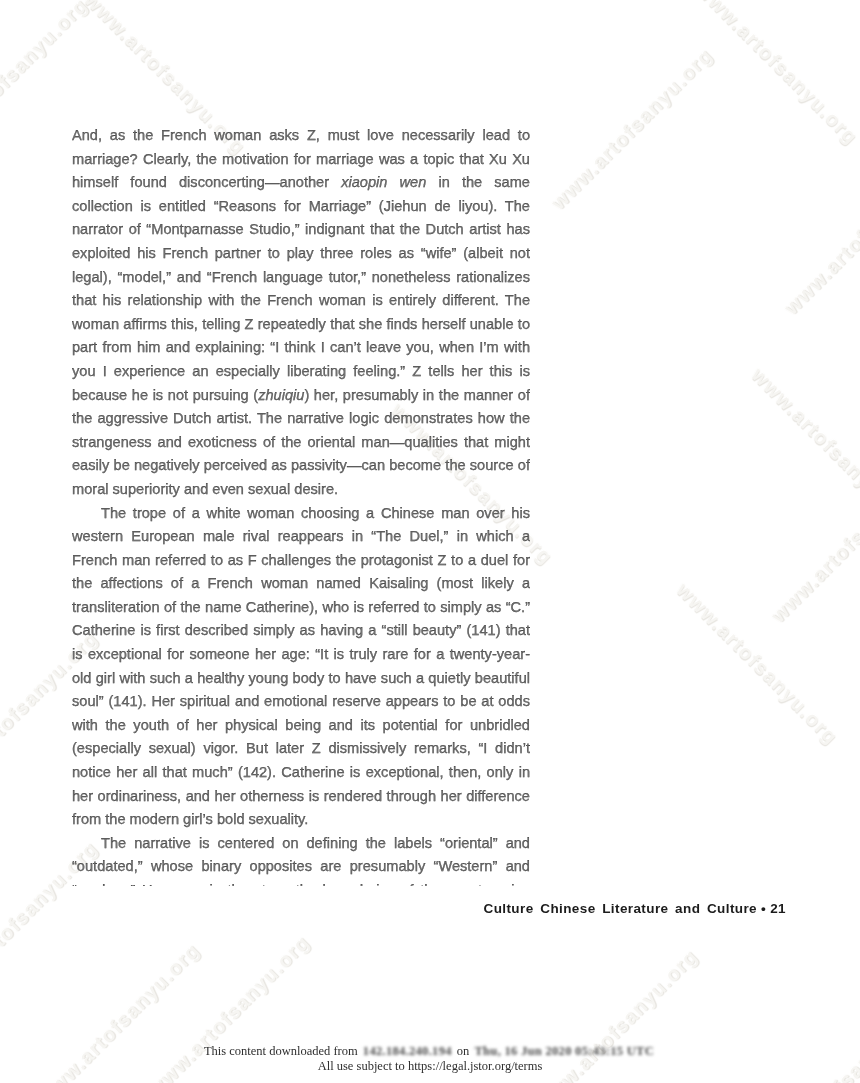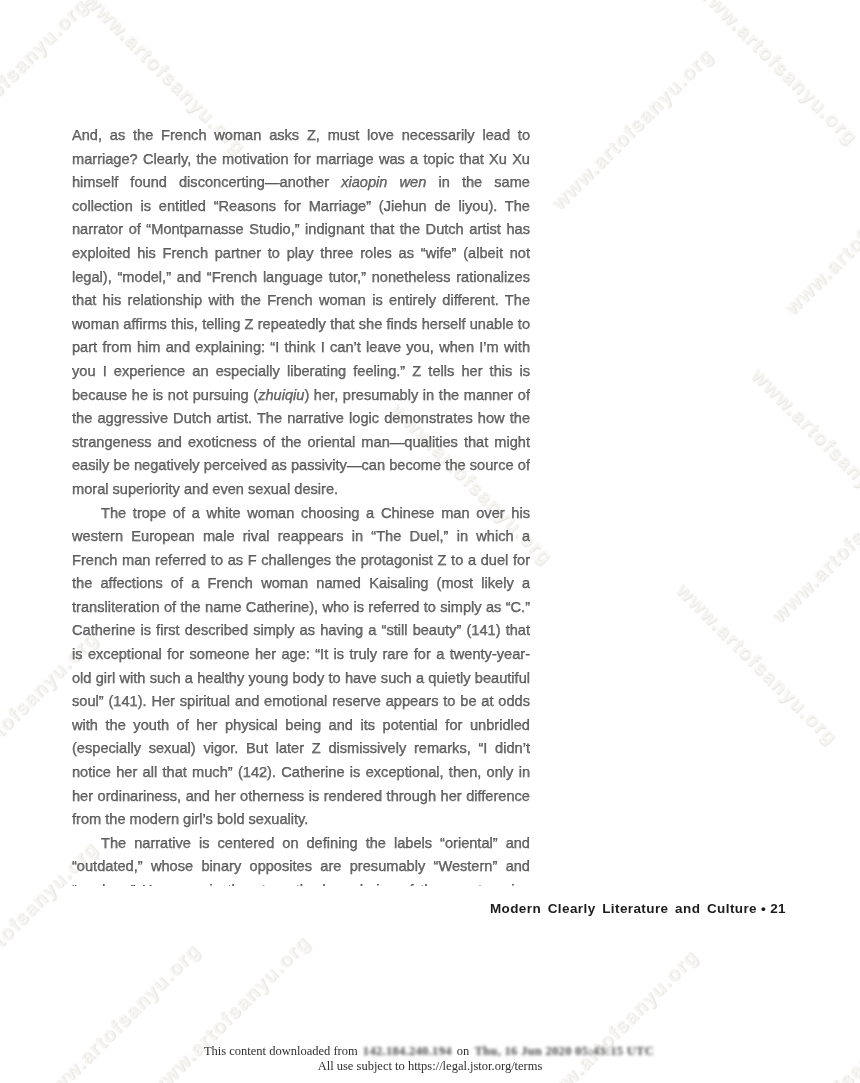--- a/index.html
+++ b/index.html
@@ -93,21 +93,21 @@
     <span class="wm up" style="left:765px;top:1150px;">www.artofsanyu.org</span>
   </div>
 
   <div id="article">
       <p class=""><span>And, as the French woman asks Z, must love necessarily lead to marriage? Clearly, the motivation for marriage was a topic that Xu Xu himself found disconcerting—another </span><em>xiaopin wen</em><span> in the same collection is entitled “Reasons for Marriage” (Jiehun de liyou). The narrator of “Montparnasse Studio,” indignant that the Dutch artist has exploited his French partner to play three roles as “wife” (albeit not legal), “model,” and “French language tutor,” nonetheless rationalizes that his relationship with the French woman is entirely different. The woman affirms this, telling Z repeatedly that she finds herself unable to part from him and explaining: “I think I can’t leave you, when I’m with you I experience an especially liberating feeling.” Z tells her this is because he is not pursuing (</span><em>zhuiqiu</em><span>) her, presumably in the manner of the aggressive Dutch artist. The narrative logic demonstrates how the strangeness and exoticness of the oriental man—qualities that might easily be negatively perceived as passivity—can become the source of moral superiority and even sexual desire.</span></p>
       <p class="indent"><span>The trope of a white woman choosing a Chinese man over his western European male rival reappears in “The Duel,” in which a French man referred to as F challenges the protagonist Z to a duel for the affections of a French woman named Kaisaling (most likely a transliteration of the name Catherine), who is referred to simply as “C.” Catherine is first described simply as having a “still beauty” (141) that is exceptional for someone her age: “It is truly rare for a twenty-year-old girl with such a healthy young body to have such a quietly beautiful soul” (141). Her spiritual and emotional reserve appears to be at odds with the youth of her physical being and its potential for unbridled (especially sexual) vigor. But later Z dismissively remarks, “I didn’t notice her all that much” (142). Catherine is exceptional, then, only in her ordinariness, and her otherness is rendered through her difference from the modern girl’s bold sexuality.</span></p>
       <p class="indent"><span>The narrative is centered on defining the labels “oriental” and “outdated,” whose binary opposites are presumably “Western” and “modern.” However, in the story, the boundaries of these categories are</span></p>
     </div>
 
   <div id="running-footer">
-    <span>Modern Clearly Literature and Culture</span><span class="sep">•</span><span>21</span>
+    <span>Culture Chinese Literature and Culture</span><span class="sep">•</span><span>21</span>
   </div>
 
   <div id="jstor-footer">
     <div>
       <span>This content downloaded from</span>
       <span class="redacted">142.184.240.194</span>
       <span>on</span>
       <span class="redacted">Thu, 16 Jun 2020 05:43:15 UTC</span>
     </div>
     <div>All use subject to https://legal.jstor.org/terms</div>

